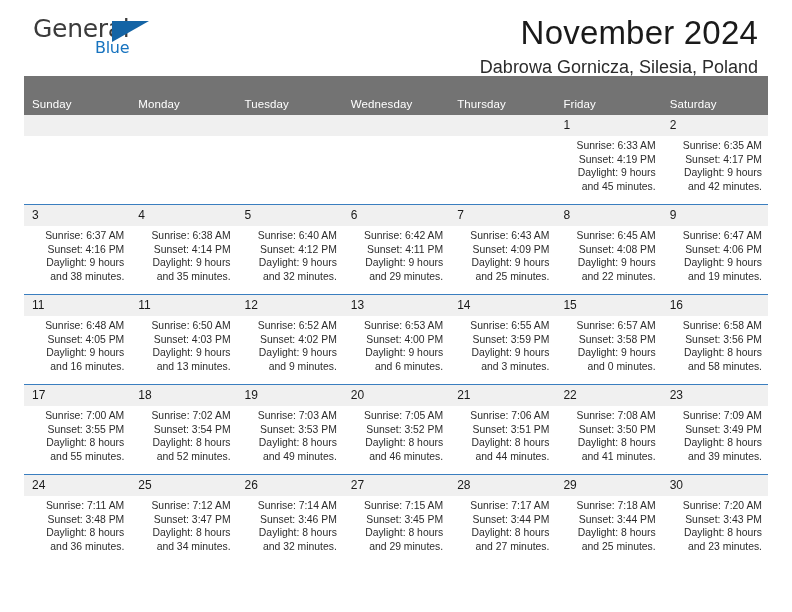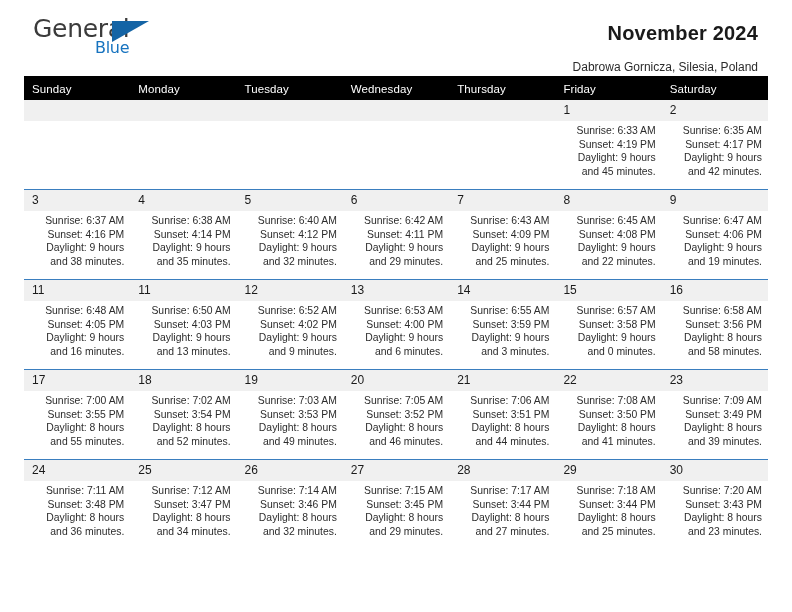--- a/index.html
+++ b/index.html
@@ -65,49 +65,49 @@
     border-bottom: 21px solid transparent;
   }
 
   .titles {
     position: absolute;
     right: 10px;
     top: 16px;
     text-align: right;
   }
   .month-title {
-    font-size: 20px;
-    font-weight: 700;
+    font-size: 33px;
+    font-weight: 400;
     color: #1a1a1a;
     line-height: 34px;
     letter-spacing: 0.2px;
     font-family: "Liberation Sans", sans-serif;
   }
   .location {
     margin-top: 9px;
-    font-size: 12px;
+    font-size: 18px;
     font-weight: 400;
     color: #2b2b2b;
     line-height: 17px;
     text-align: right;
   }
 
   
   .calendar {
     width: 744px;
     border-collapse: collapse;
     table-layout: fixed;
   }
   .calendar th {
-    background: #000000;
+    background: #737373;
     color: #ffffff;
     font-size: 11.5px;
     font-weight: 400;
     text-align: left;
-    padding: 7px 0 5px 8px;
+    padding: 22px 0 5px 8px;
     height: 10px;
     letter-spacing: 0.1px;
   }
   .week-row > td {
     vertical-align: top;
     padding: 0;
     border-top: 1.5px solid #3a7ebf;
     height: 89px;
   }
   .week-row.first > td {

